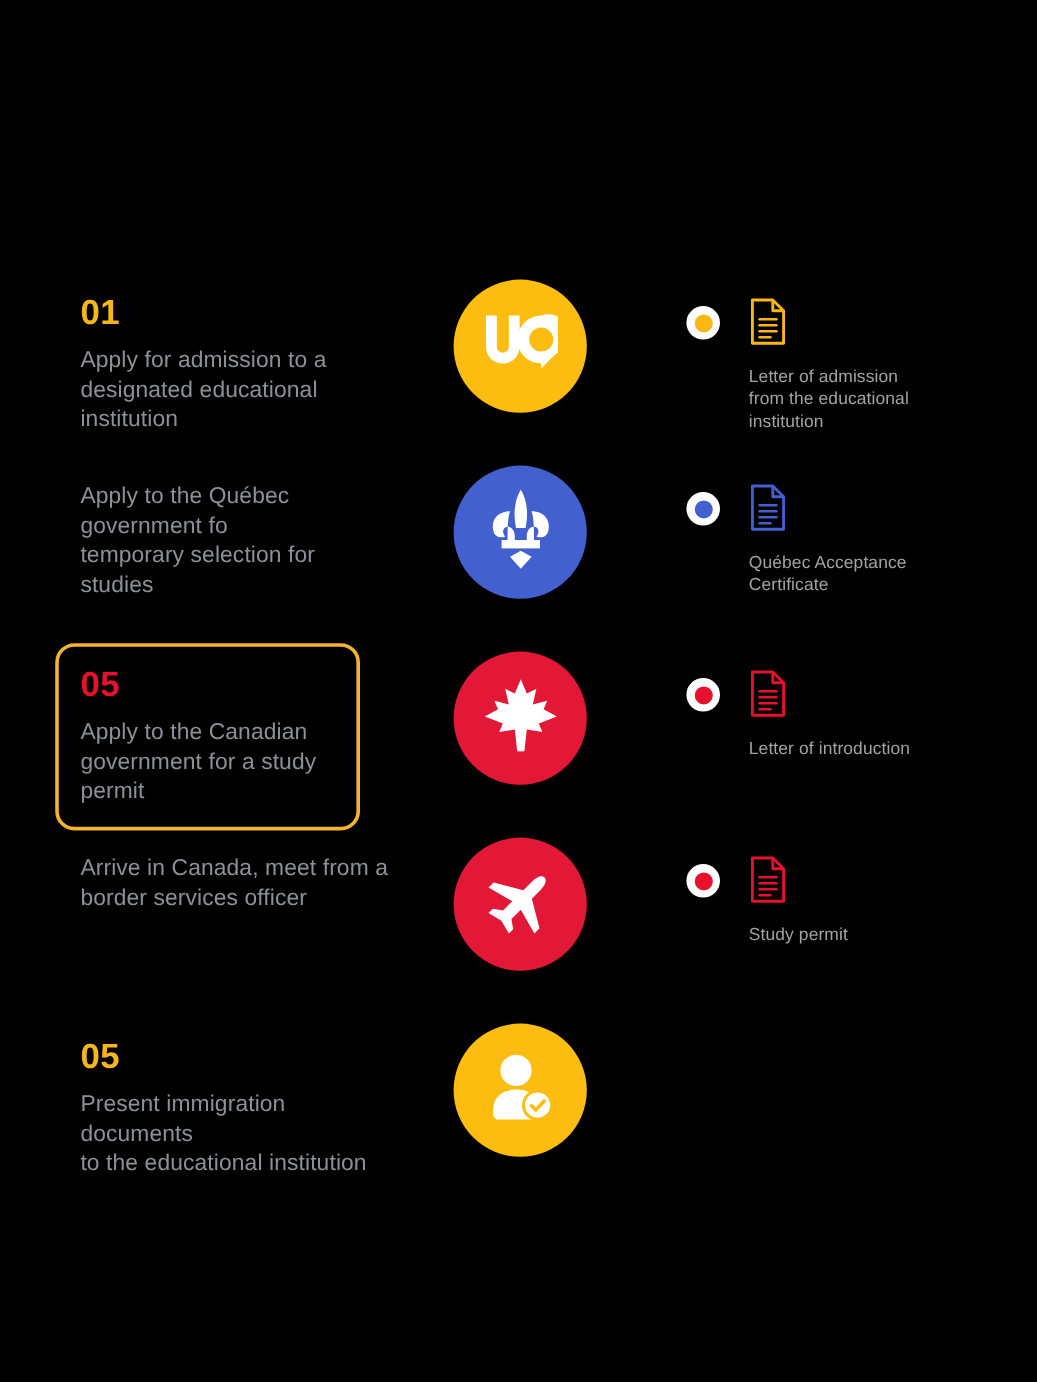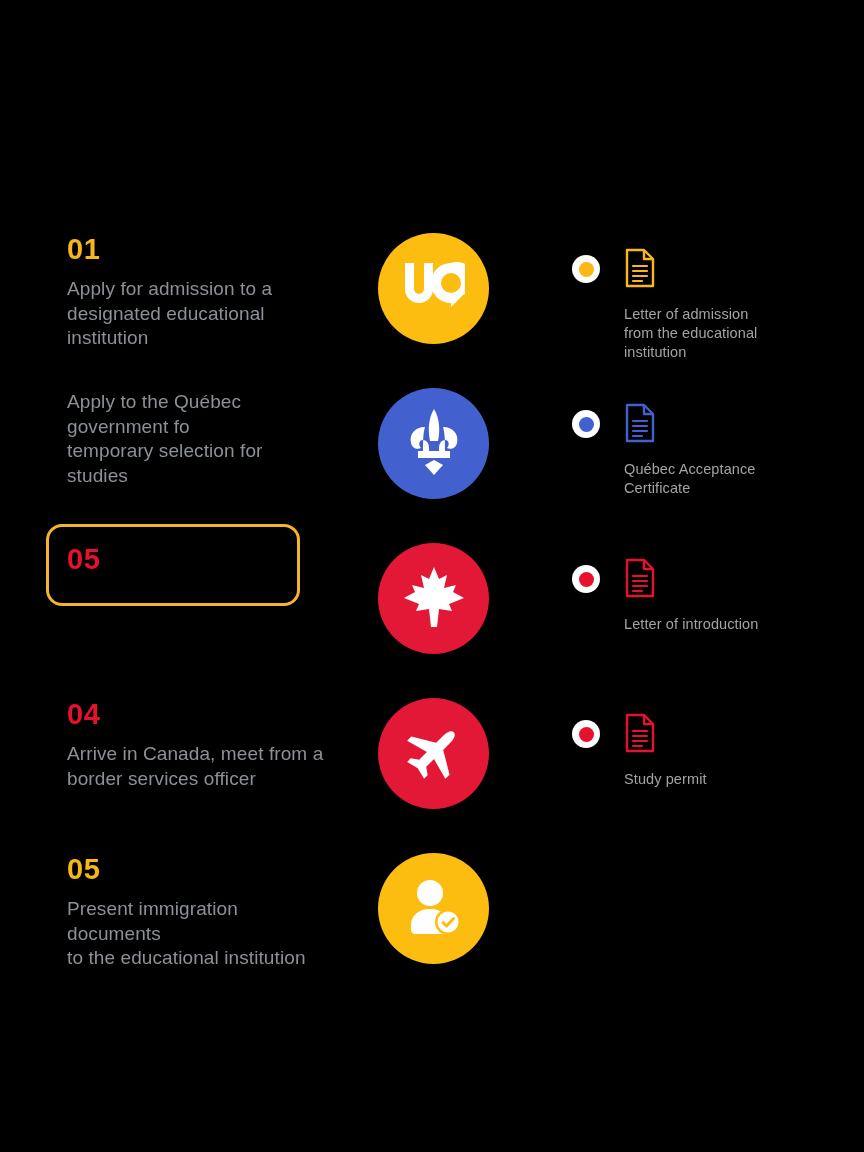--- a/index.html
+++ b/index.html
@@ -29,21 +29,21 @@
   .row-1 { top: 210px; }
   .row-2 { top: 365px; }
   .row-3 { top: 520px; }
   .row-4 { top: 675px; }
   .row-5 { top: 830px; padding-left: 30px; }
 
   
   .step-block {
     position: absolute;
     left: 46px;
-    top: 4px;
+    top: 16px;
     width: 300px;
     padding: 18px 16px 16px 18px;
     border: 3px solid transparent;
     border-radius: 16px;
     text-decoration: underline;
   }
   .step-block.highlighted {
     border-color: #F6B42E;
     width: 254px;
   }
@@ -223,20 +223,23 @@
       </div>
       <div class="doc-label">Québec Acceptance
 Certificate</div>
     </div>
   </div>
 
   <div class="row row-3">
 
     <div class="step-block highlighted">
       <div class="step-number num-red">05</div>
+      <div class="step-text">Apply to the Canadian
+government for a study
+permit</div>
     </div>
 
     <div class="icon-circle c-red">
       <span>
         <svg width="66" height="66" viewBox="0 0 66 66" aria-hidden="true">
           <path d="M33 3 L38 15 L46 11 L43 24 L55 21 L52 28 L63 34 L48 40 L51 47 L38 45 L36 63 L30 63 L28 45 L15 47 L18 40 L3 34 L14 28 L11 21 L23 24 L20 11 L28 15 Z" fill="#ffffff"></path>
           <rect x="31.5" y="46" width="3" height="17" fill="#ffffff"></rect>
         </svg>
       </span>
     </div>
@@ -257,21 +260,20 @@
           </svg>
         </div>
       </div>
       <div class="doc-label">Letter of introduction</div>
     </div>
   </div>
 
   <div class="row row-4">
 
     <div class="step-block">
-      <div class="step-number num-red">04</div>
       <div class="step-text">Arrive in Canada, meet from a
 border services officer</div>
     </div>
 
     <div class="icon-circle c-red">
       <span>
         <svg width="62" height="62" viewBox="0 0 62 62" aria-hidden="true">
           <g transform="rotate(45 31 31)">
             <path d="M31 3 C34 3 36 7 36 13 L36 23 L58 36 L58 42 L36 36 L36 47 L43 52 L43 57 L31 54 L19 57 L19 52 L26 47 L26 36 L4 42 L4 36 L26 23 L26 13 C26 7 28 3 31 3 Z" fill="#ffffff"></path>
           </g>

